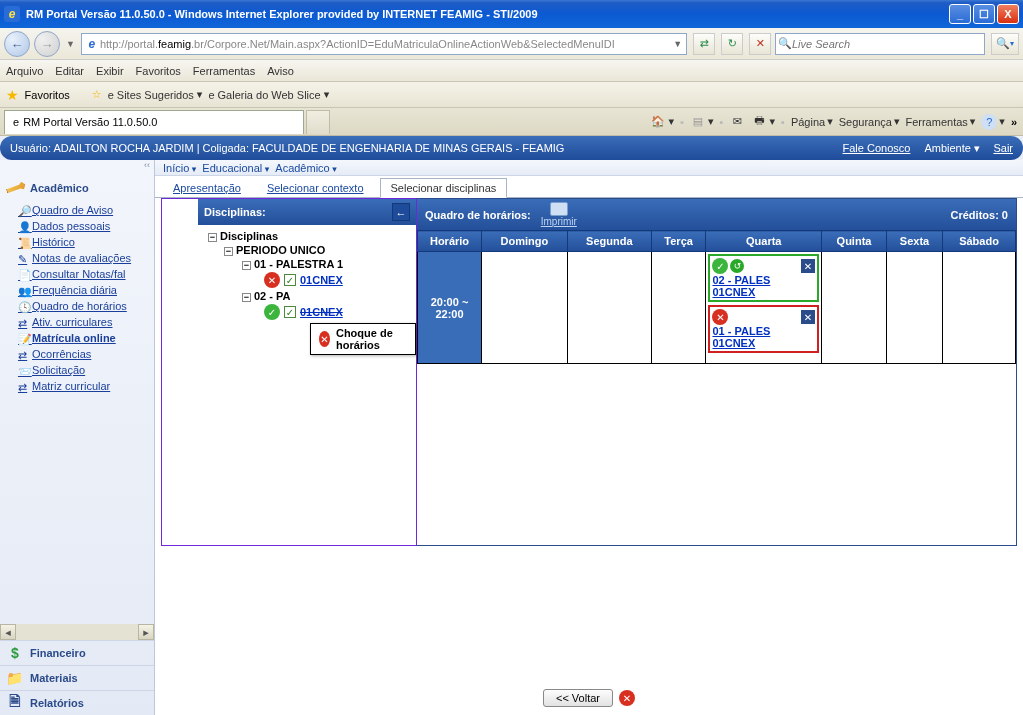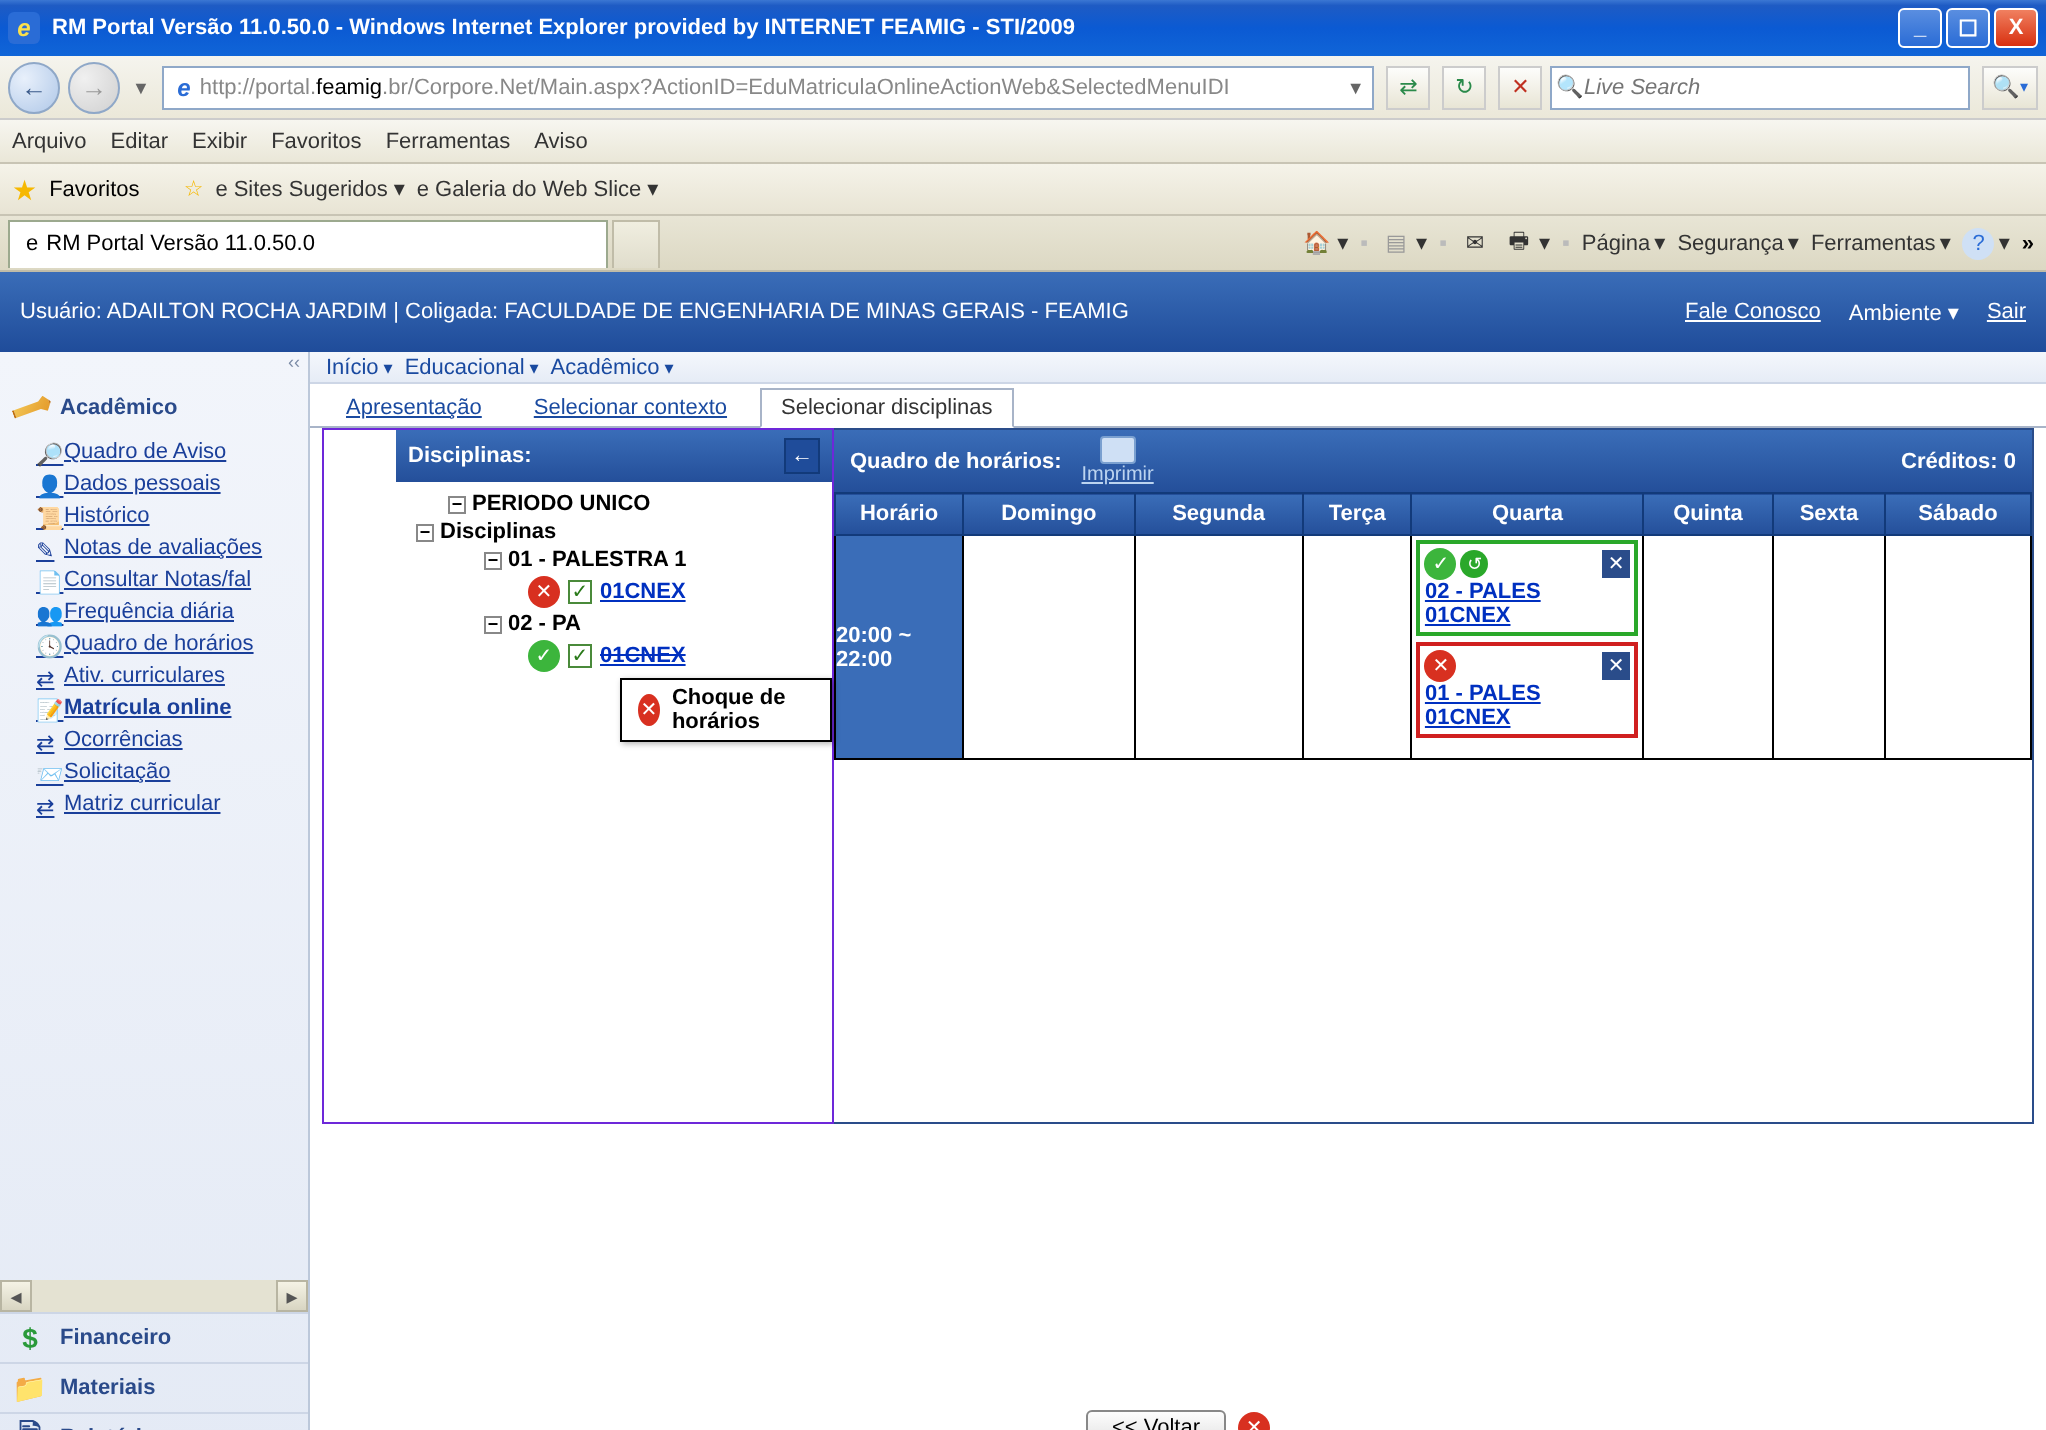--- a/index.html
+++ b/index.html
@@ -39,21 +39,21 @@
 
 .tabrow { background: linear-gradient(#e8e5d5, #dcd8c3); height: 28px; display: flex; align-items: center; border-bottom:1px solid #c0bca8;}
 .pagetab { background:#fff; height:24px;display:flex;align-items:center;padding:0 8px;border:1px solid #9ca98e;border-bottom:0;margin-left:4px;gap:4px;min-width:300px;}
 .newtab{width:24px;height:24px;border:1px solid #c0bca8;border-bottom:0;background:linear-gradient(#f0eee0,#e0ddcc);margin-left:2px;}
 .tabrow-right{margin-left:auto;display:flex;align-items:center;gap:6px;padding-right:6px;}
 .tabrow-right .grp{display:flex;align-items:center;gap:2px;color:#333;}
 .tabrow-right .ico{width:16px;height:16px;display:flex;align-items:center;justify-content:center;}
 
 
 .appcontent{position:absolute;top:136px;left:0;right:0;bottom:0;background:#e9eef8;}
-.userbar{background:linear-gradient(#3a6db8,#1f4c9a);color:#fff;height:40px;display:flex;align-items:center;padding:0 10px;font-size:11px;}
+.userbar{background:linear-gradient(#3a6db8,#1f4c9a);color:#fff;height:24px;display:flex;align-items:center;padding:0 10px;font-size:11px;border-radius:12px;}
 .userbar .right{margin-left:auto;display:flex;gap:14px;align-items:center;}
 .userbar .right a{color:#fff;text-decoration:underline;}
 .underuser{display:flex;height:555px;}
 
 
 .leftcol{width:155px;background:linear-gradient(#f2f5fb,#e4eaf5);border-right:1px solid #bcc8da;display:flex;flex-direction:column;}
 .collapse-handle{height:14px;display:flex;justify-content:flex-end;padding-right:4px;color:#7a8aa5;font-size:9px;}
 .section-hdr{display:flex;align-items:center;gap:4px;padding:4px 6px;color:#2a4a8a;font-weight:bold;}
 .pencil-icon{width:20px;height:20px;background:linear-gradient(135deg,#f6d060,#e09020);border:1px solid #c07010;transform:rotate(-20deg);clip-path:polygon(0 40%,70% 40%,85% 30%,100% 50%,85% 70%,70% 60%,0 60%);}
 .navlist{flex:1;overflow:hidden;}
@@ -98,21 +98,21 @@
 
 .sched-pane{flex:1;border:1px solid #2a4c8a;border-left:0;}
 .sched-hdr{background:linear-gradient(#3a6db8,#244f9a);color:#fff;font-weight:bold;padding:3px 8px;display:flex;align-items:center;text-align:center;}
 .sched-hdr .print{display:flex;flex-direction:column;align-items:center;margin-left:10px;}
 .sched-hdr .print .picon{width:18px;height:14px;background:#cfe0f5;border:1px solid #7aa0d0;border-radius:2px;}
 .sched-hdr .print a{color:#bcd4f0;text-decoration:underline;font-weight:normal;font-size:10px;}
 .sched-hdr .cred{margin-left:auto;}
 .sched-table{width:100%;border-collapse:collapse;}
 .sched-table th{background:linear-gradient(#3a6db8,#244f9a);color:#fff;font-weight:bold;padding:4px 2px;border:1px solid #123a7a;font-size:11px;}
 .sched-table td{border:1px solid #000;vertical-align:top;padding:0;height:112px;}
-.sched-table td.timecell{background:#3a6db8;color:#fff;font-weight:bold;vertical-align:middle;width:64px;}
+.sched-table td.timecell{background:#3a6db8;color:#fff;font-weight:bold;text-align:center;vertical-align:middle;width:64px;}
 .cell-inner{padding:2px;}
 .slot{border:2px solid;padding:2px;margin-bottom:3px;}
 .slot.green{border-color:#2aa82a;}
 .slot.red{border-color:#d02020;}
 .slot-top{display:flex;align-items:center;gap:2px;}
 .slot-top .x{margin-left:auto;width:14px;height:14px;background:#2a4c8a;color:#fff;display:flex;align-items:center;justify-content:center;font-size:10px;}
 .slot a{color:#0030c0;font-weight:bold;text-decoration:underline;font-size:11px;}
 .refresh-ico{width:14px;height:14px;border-radius:50%;background:#2aa82a;color:#fff;display:flex;align-items:center;justify-content:center;font-size:9px;}
 
 
@@ -299,22 +299,22 @@
 
 
       <div class="pane-row">
 
         <div class="tree-pane">
           <div class="tree-hdr">
             <span>Disciplinas:</span>
             <div class="collapse">←</div>
           </div>
           <div class="tree-body">
+            <div class="node lvl1"><span class="expander">−</span><span>Disciplinas</span></div>
             <div class="node lvl2"><span class="expander">−</span><span>PERIODO UNICO</span></div>
-            <div class="node lvl1"><span class="expander">−</span><span>Disciplinas</span></div>
             <div class="node lvl3"><span class="expander">−</span><span>01 - PALESTRA 1</span></div>
             <div class="node lvl4">
               <span class="status-err">✕</span>
               <span class="chk">✓</span>
               <a class="turma-link">01CNEX</a>
             </div>
             <div class="node lvl3"><span class="expander">−</span><span>02 - PA</span></div>
             <div class="node lvl4">
               <span class="status-ok">✓</span>
               <span class="chk">✓</span>

